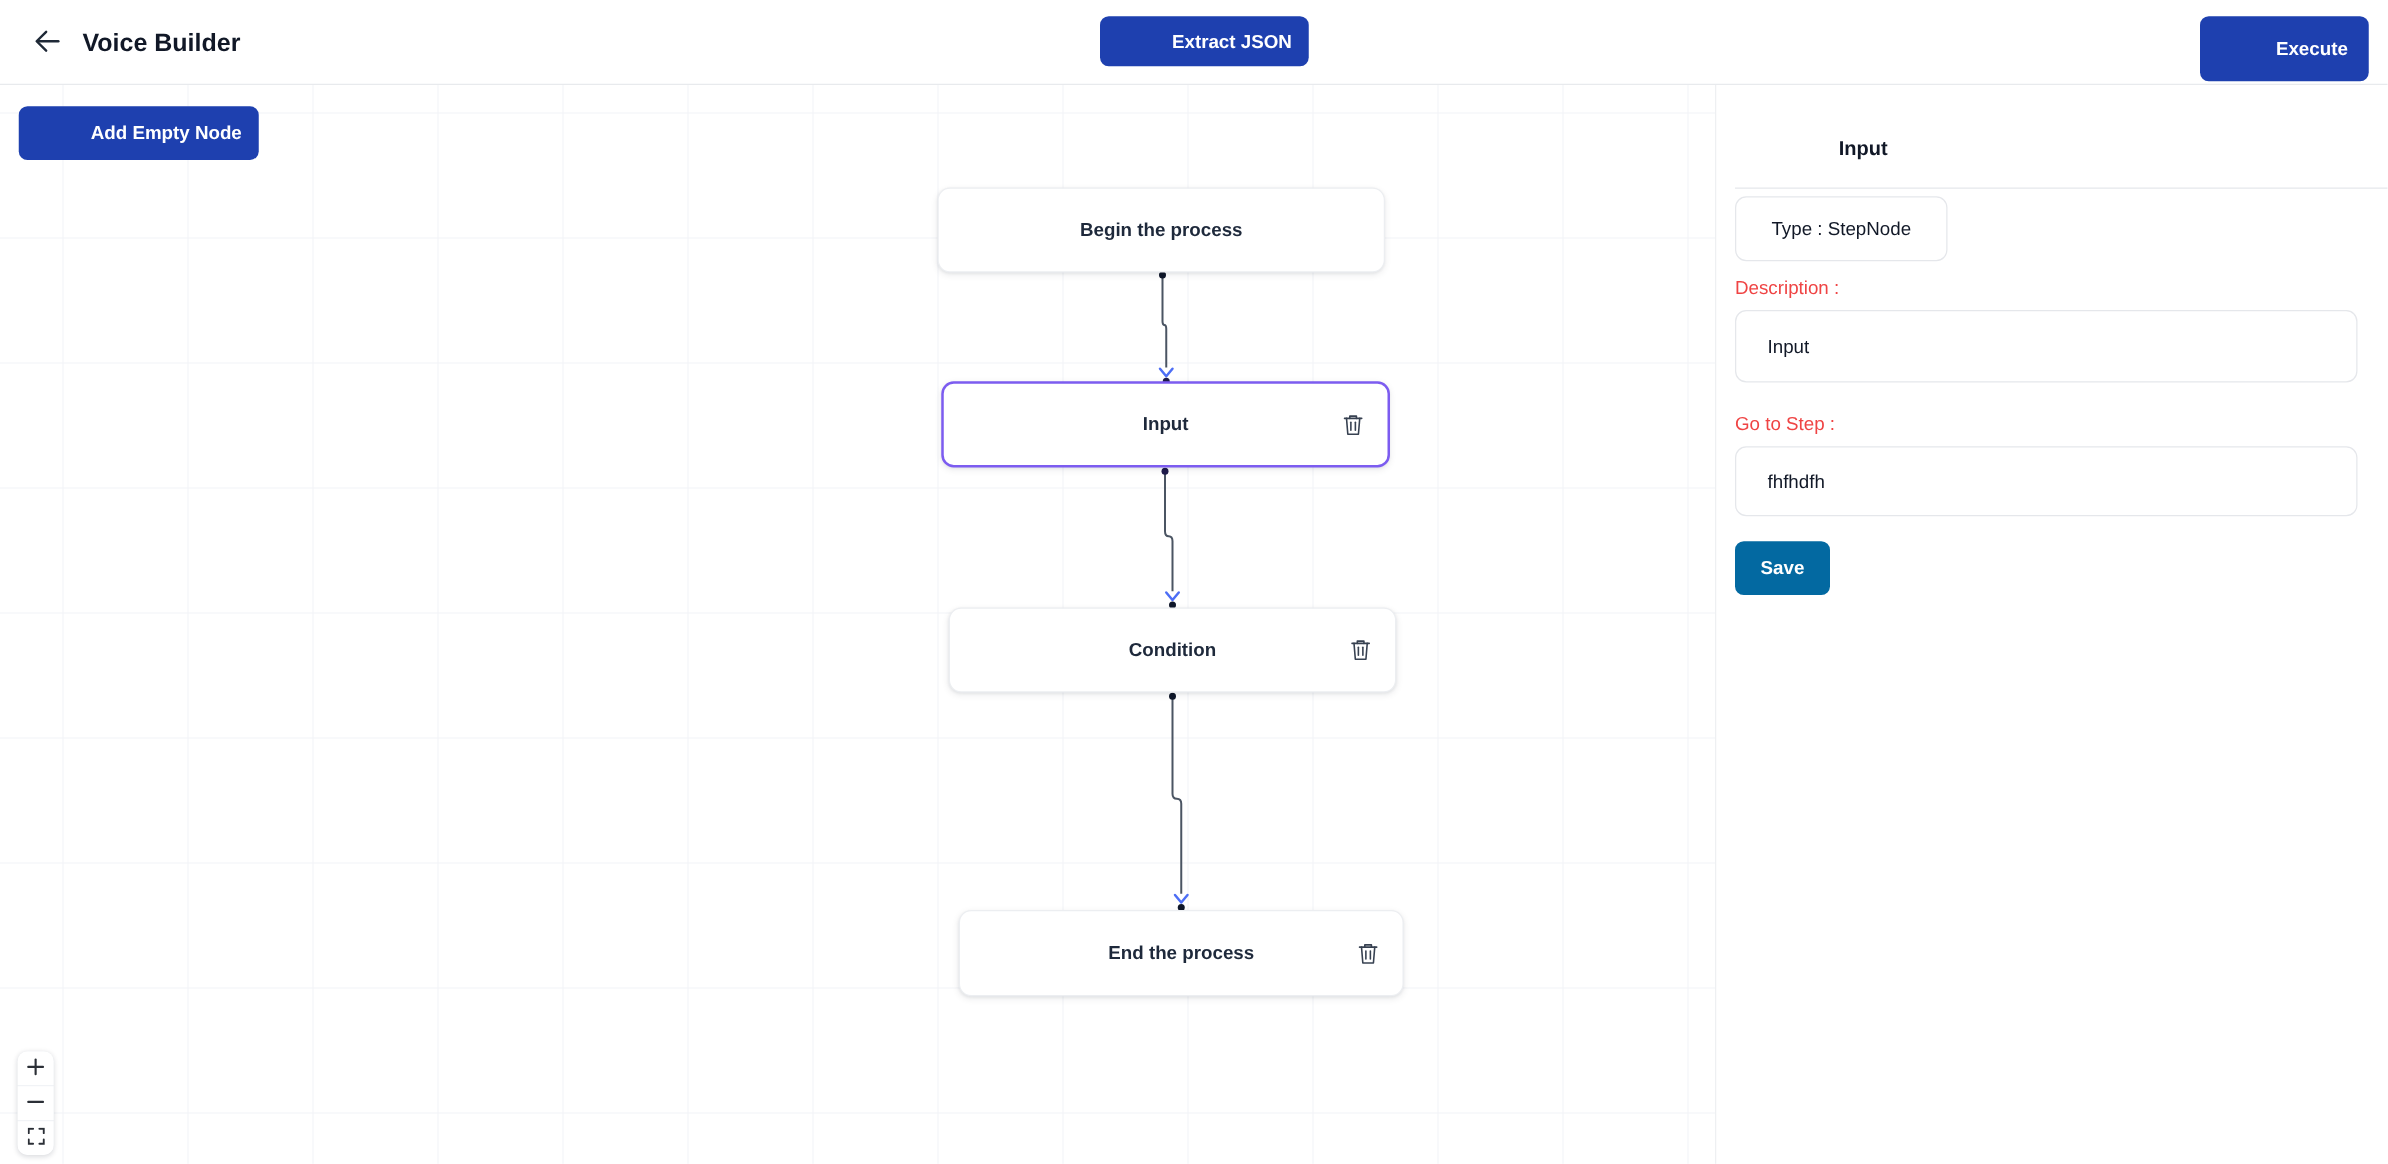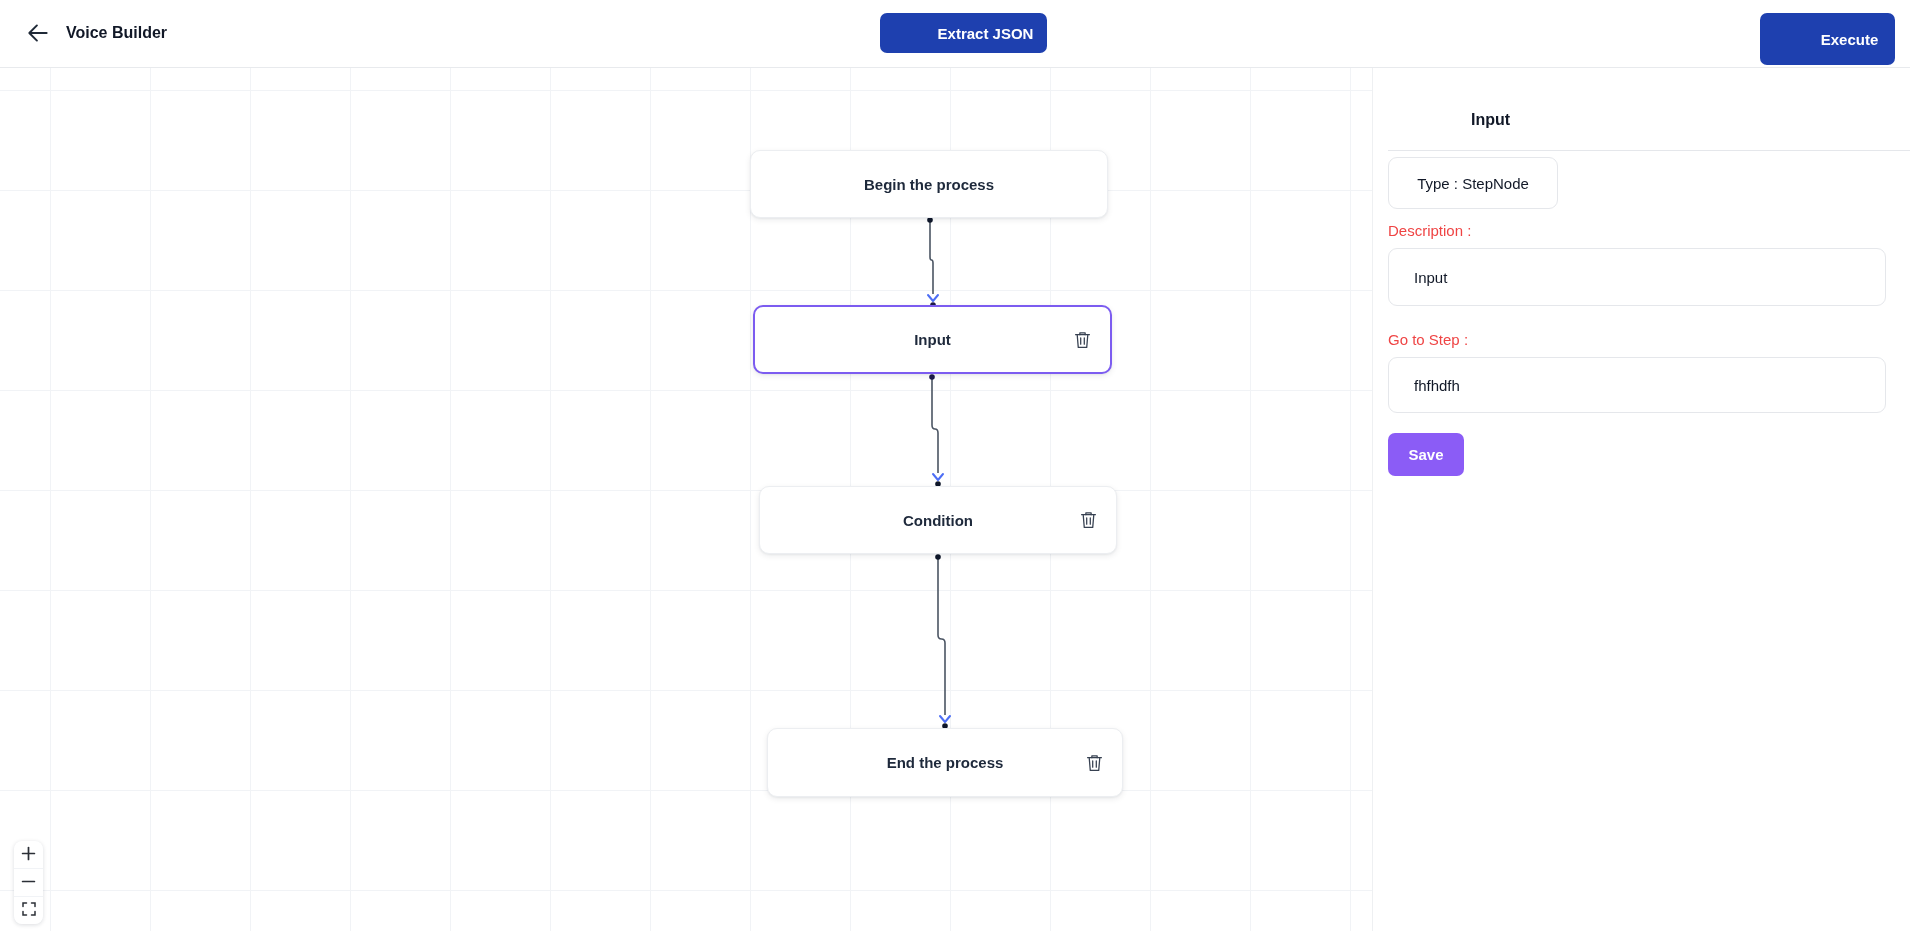--- a/index.html
+++ b/index.html
@@ -4,21 +4,21 @@
 <style>
   * { margin:0; padding:0; box-sizing:border-box; }
   html,body { width:1910px; height:931px; overflow:hidden; background:#fff;
     font-family:"Liberation Sans", sans-serif; color:#111827; }
 
   
   .header { position:absolute; top:0; left:0; width:1910px; height:68px;
     background:#fff; border-bottom:1px solid #e8eaed; z-index:30; }
   .back-btn { position:absolute; left:24px; top:20px; width:28px; height:28px;
     background:none; border:none; cursor:pointer; color:#1f2937; }
-  .app-title { position:absolute; left:66px; top:24px; font-size:16px; font-weight:700; color:#111827; }
+  .app-title { position:absolute; left:66px; top:24px; font-size:20px; font-weight:700; color:#111827; }
   .btn-primary { background:#1e40af; color:#fff; border:none; border-radius:7px;
     font-family:"Liberation Sans", sans-serif; font-size:15px; font-weight:700; cursor:pointer;padding-left:44px; }
   .extract-btn { position:absolute; left:880px; top:13px; width:167px; height:40px; }
   .execute-btn { position:absolute; left:1760px; top:13px; width:135px; height:52px; }
 
   
   .canvas { position:absolute; top:68px; left:0; width:1372px; height:863px; background:#fff;
     background-image:
       linear-gradient(to right, #f1f3f6 1px, transparent 1px),
       linear-gradient(to bottom, #f1f3f6 1px, transparent 1px);
@@ -54,21 +54,21 @@
     font-size:16px; font-weight:700; color:#111827; }
   .panel-divider { margin-top:21px; margin-left:15px; height:1px; background:#e5e7eb; }
   .type-box { margin:6px 0 0 15px; width:170px; height:52px; border:1px solid #e5e7eb;
     border-radius:9px; display:flex; align-items:center; justify-content:center;
     font-size:15px; color:#111827; }
   .field-label { margin:13px 0 0 15px; font-size:15px; color:#ef4444; }
   .panel-input { display:block; margin:9px 25px 0 15px; width:498px; height:58px;
     border:1px solid #e5e7eb; border-radius:9px; padding:0 0 0 25px;
     font-family:"Liberation Sans", sans-serif; font-size:15px; color:#111827; outline:none; background:#fff; }
   .panel-input.short { height:56px; }
-  .save-btn { margin:20px 0 0 15px; width:76px; height:43px; background:#8b5cf6;
+  .save-btn { margin:20px 0 0 15px; width:76px; height:43px; background:#0369a1;
     color:#fff; border:none; border-radius:7px; font-family:"Liberation Sans", sans-serif;
     font-size:15px; font-weight:700; cursor:pointer; }
 </style>
 </head>
 <body>
 
 <div class="header">
   <button class="back-btn">
     <span>
       <svg width="26" height="26" viewBox="0 0 24 24" fill="none" stroke="currentColor" stroke-width="1.8" stroke-linecap="round" stroke-linejoin="round">
@@ -77,20 +77,21 @@
       </svg>
     </span>
   </button>
   <div class="app-title">Voice Builder</div>
   <button class="btn-primary extract-btn">Extract JSON</button>
   <button class="btn-primary execute-btn">Execute</button>
 </div>
 
 <div class="canvas">
 
+  <button class="btn-primary add-node-btn">Add Empty Node</button>
 
   <svg class="edges-svg">
 
     <path d="M930,153 V189 Q930,192 931.5,192 Q933,192 933,195 V226" fill="none" stroke="#4b5563" stroke-width="1.6"></path>
     <path d="M928,227 L933,233 L938,227" fill="none" stroke="#4d6ef5" stroke-width="2" stroke-linecap="round" stroke-linejoin="round"></path>
 
     <path d="M932,310 V357 Q932,361 935,361 Q938,361 938,365 V405" fill="none" stroke="#4b5563" stroke-width="1.6"></path>
     <path d="M933,406 L938,412 L943,406" fill="none" stroke="#4d6ef5" stroke-width="2" stroke-linecap="round" stroke-linejoin="round"></path>
 
     <path d="M938,490 V567 Q938,571 941.5,571 Q945,571 945,575 V647" fill="none" stroke="#4b5563" stroke-width="1.6"></path>

